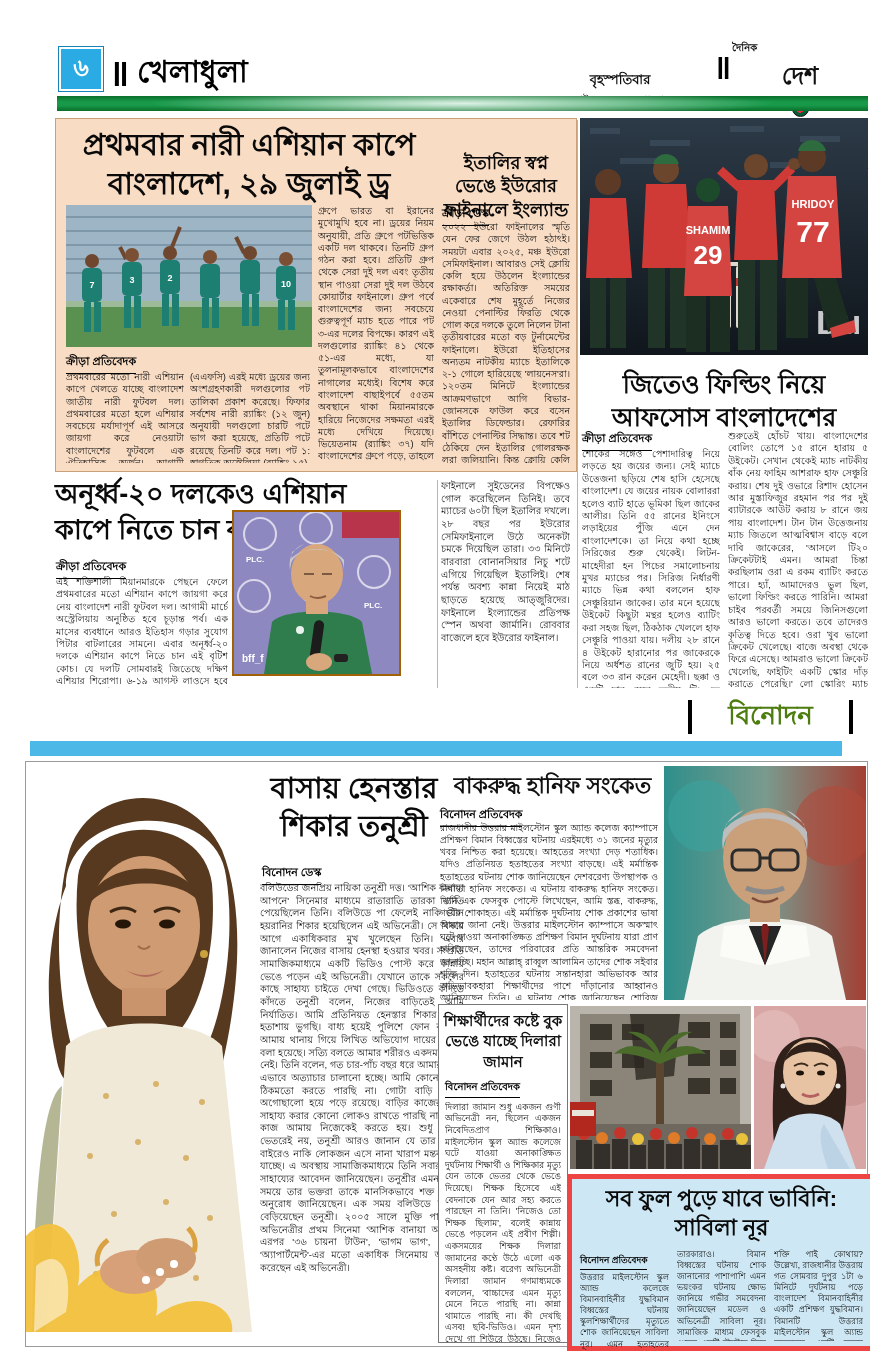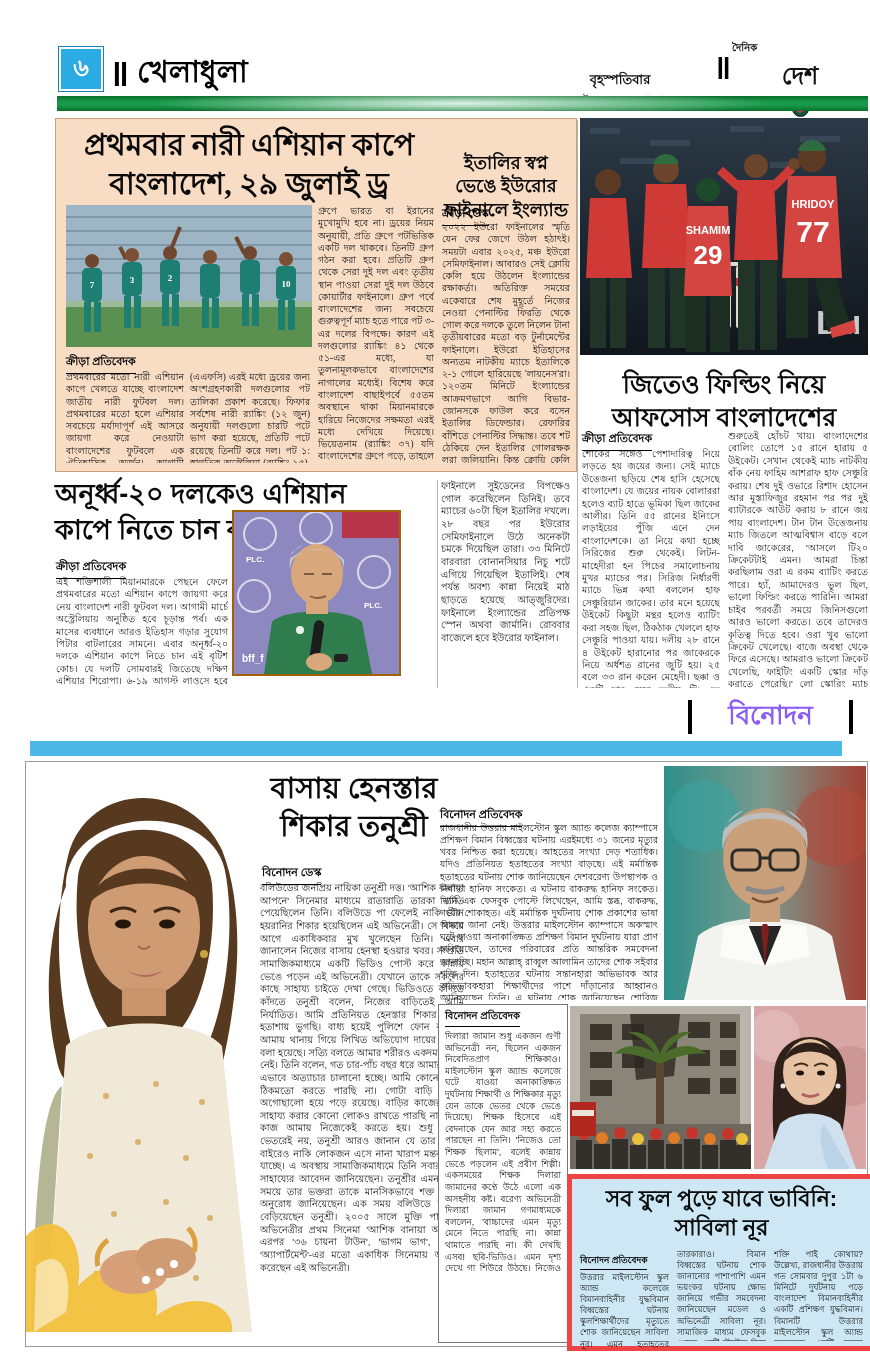--- a/index.html
+++ b/index.html
@@ -50,21 +50,21 @@
       <span>বর্তমান</span>
     </div>
     <div style="height:2px;background:#000;width:70px;margin:1px 0 1px 0;"></div>
     <div style="font-size:10.5px;color:#b40000;text-align:right;">সত্যের পথে অবিচল</div>
   </div>
 
   <div class="abs" style="left:57px;top:96px;width:811px;height:15px;background:linear-gradient(180deg,#0a6e2b 0%,#18994a 38%,#18994a 62%,#0a6e2b 100%);">
     <div style="width:100%;height:100%;background:radial-gradient(ellipse 55% 120% at 50% 50%,rgba(255,255,255,0.85),rgba(255,255,255,0) 70%);"></div>
   </div>
 
-  <div class="abs peach" style="left:55px;top:118px;width:520px;height:352px;font-family:Liberation Serif, serif;">
+  <div class="abs peach" style="left:55px;top:118px;width:520px;height:352px;">
 
     <div class="abs h-xl" style="left:4px;top:6px;width:378px;font-size:30px;">প্রথমবার নারী এশিয়ান কাপে বাংলাদেশ, ২৯ জুলাই ড্র</div>
 
     <div class="photo" style="left:10px;top:86px;width:246px;height:142px;">
       <svg viewBox="0 0 246 142" preserveAspectRatio="none">
         <rect width="246" height="100" fill="#9db5c4"></rect>
         <g stroke="#7e98a9" stroke-width="2">
           <line x1="0" y1="12" x2="246" y2="12"></line>
             <line x1="0" y1="26" x2="246" y2="26"></line>
           <line x1="0" y1="40" x2="246" y2="40"></line>
@@ -250,21 +250,21 @@
   <div class="abs" style="left:582px;top:428px;">
     <span class="byline">ক্রীড়া প্রতিবেদক</span>
   </div>
   <div class="abs btxt" style="left:582px;top:448px;width:138px;height:240px;font-size:9.4px;">শোকের সঙ্গেও পেশাদারিত্ব নিয়ে লড়তে হয় জয়ের জন্য। সেই ম্যাচে উত্তেজনা ছড়িয়ে শেষ হাসি হেসেছে বাংলাদেশ। যে জয়ের নায়ক বোলাররা হলেও ব্যাট হাতে ভূমিকা ছিল জাকের আলীর। তিনি ৫৫ রানের ইনিংসে লড়াইয়ের পুঁজি এনে দেন বাংলাদেশকে। তা নিয়ে কথা হচ্ছে সিরিজের শুরু থেকেই। লিটন-মাহেদীরা হন পিচের সমালোচনায় মুখর ম্যাচের পর। সিরিজ নির্ধারণী ম্যাচে ভিন্ন কথা বললেন হাফ সেঞ্চুরিয়ান জাকের। তার মনে হয়েছে উইকেট কিছুটা মন্থর হলেও ব্যাটিং করা সহজ ছিল, ঠিকঠাক খেললে হাফ সেঞ্চুরি পাওয়া যায়। দলীয় ২৮ রানে ৪ উইকেট হারানোর পর জাকেরকে নিয়ে অর্ধশত রানের জুটি হয়। ২৫ বলে ৩৩ রান করেন মেহেদী। ছক্কা ও একটি চার মেরে তৃতীয় টি২০তে ফিফটির দেখা পান জাকের। দলের জয়ে ভূমিকা রাখতে পেরে খুশি তিনি, 'যে ইনিংসগুলো দলের জয়ে লাগে সেগুলোই আমার কাছে গুরুত্বপূর্ণ। এর বাইরে কিছু নেই।' জাকের জানান, শুরুতে উইকেট হারানোর পরও অধিনায়ক লিটন ১৪০ রানের লক্ষ্য দিয়েছিলেন। সে লক্ষ্য অর্জনে প্রায় পৌঁছে গেছেন তিনি। সেখানে ২০ ওভারে ১৩৩ রান তোলে বাংলাদেশ। পাকিস্তান ১৩৪ রানের লক্ষ্য তাড়া করতে নেমে</div>
   <div class="abs btxt" style="left:728px;top:430px;width:140px;height:258px;font-size:9.4px;">শুরুতেই হোঁচট খায়। বাংলাদেশের বোলিং তোপে ১৫ রানে হারায় ৫ উইকেট। সেখান থেকেই ম্যাচ নাটকীয় বাঁক নেয় ফাহিম আশরাফ হাফ সেঞ্চুরি করায়। শেষ দুই ওভারে রিশাদ হোসেন আর মুস্তাফিজুর রহমান পর পর দুই ব্যাটারকে আউট করায় ৮ রানে জয় পায় বাংলাদেশ। টান টান উত্তেজনায় ম্যাচ জিতলে আত্মবিশ্বাস বাড়ে বলে দাবি জাকেরের, 'আসলে টি২০ ক্রিকেটটাই এমন। আমরা চিন্তা করছিলাম ওরা এ রকম ব্যাটিং করতে পারে। হ্যাঁ, আমাদেরও ভুল ছিল, ভালো ফিল্ডিং করতে পারিনি। আমরা চাইব পরবর্তী সময়ে জিনিসগুলো আরও ভালো করতে। তবে তাদেরও কৃতিত্ব দিতে হবে। ওরা খুব ভালো ক্রিকেট খেলেছে। বাজে অবস্থা থেকে ফিরে এসেছে। আমরাও ভালো ক্রিকেট খেলেছি, ফাইটিং একটি স্কোর দাঁড় করাতে পেরেছি।' লো স্কোরিং ম্যাচ হলেও জাকেরের মনে হয়েছে ঠিকমতো ব্যাট করা গেলে দেড়শ রানের বেশি করা সম্ভব ছিল। তাঁর মতে, 'আজকের উইকেটে ১৫৫ থেকে ১৬৫ রান করা সম্ভব হতো আমরা ঠিকমতো ব্যাটিং করতে পারলে। শুরুতে উইকেট হারালে আমি ব্যাটিংয়ে যাওয়ার আগে অধিনায়ক বলেছিলেন, ১৪০ রানের জন্য খেলতে।' যেভাবেই হোক দিন শেষে ম্যাচ জিততে পেরে খুশি বাংলাদেশ। সিরিজে ২-০ ব্যবধানে এগিয়ে থাকায় শেষ ম্যাচটি তারা খেলতে চায় প্রতিপক্ষকে হোয়াইটওয়াশ করার লক্ষ্য নিয়ে।</div>
 
   <div class="rule-v" style="left:577px;top:120px;height:568px;"></div>
   <div class="rule-v" style="left:437px;top:480px;height:208px;"></div>
 
   <div class="abs" style="left:688px;top:700px;width:157px;height:34px;display:flex;align-items:center;justify-content:center;border-left:4px solid #000;border-right:4px solid #000;">
-    <span style="color:#8b5cf6;font-size:26px;font-weight:bold;">বিনোদন</span>
+    <span style="color:#4d7c0f;font-size:26px;font-weight:bold;">বিনোদন</span>
   </div>
   <div class="abs" style="left:30px;top:741px;width:812px;height:15px;background:#4cb8e8;"></div>
 
   <div class="abs entbox" style="left:25px;top:761px;width:841px;height:584px;">
 
     <div class="photo" style="left:0px;top:4px;width:230px;height:566px;">
       <svg viewBox="0 0 230 566" preserveAspectRatio="none">
         <rect width="230" height="566" fill="#ffffff"></rect>
 
         <path d="M40,120 C40,40 190,30 200,110 C210,170 198,260 170,300 C150,330 190,330 196,300 C210,240 222,150 196,84 C160,10 60,18 42,90 C30,140 28,220 48,290 C60,320 36,330 30,290 C16,230 24,160 40,120 Z" fill="#57391f"></path>
@@ -310,20 +310,21 @@
         <path d="M168,486 a30 26 0 0 0 -6,-24" stroke="#d9a13f" stroke-width="5" fill="none"></path>
       </svg>
     </div>
 
     <div class="abs h-xl" style="left:212px;top:8px;width:232px;font-size:29px;">বাসায় হেনস্তার শিকার তনুশ্রী</div>
     <div class="abs" style="left:236px;top:100px;">
       <span class="byline">বিনোদন ডেস্ক</span>
     </div>
     <div class="abs btxt" style="left:234px;top:120px;width:204px;height:456px;font-size:9.6px;">বলিউডের জনপ্রিয় নায়িকা তনুশ্রী দত্ত। 'আশিক বানায়া আপনে' সিনেমার মাধ্যমে রাতারাতি তারকা খ্যাতি পেয়েছিলেন তিনি। বলিউডে পা ফেলেই নাকি যৌন হয়রানির শিকার হয়েছিলেন এই অভিনেত্রী। সে বিষয়ে আগে একাধিকবার মুখ খুলেছেন তিনি। এবার জানালেন নিজের বাসায় হেনস্থা হওয়ার খবর। সম্প্রতি সামাজিকমাধ্যমে একটি ভিডিও পোস্ট করে কান্নায় ভেঙে পড়েন এই অভিনেত্রী। যেখানে তাকে সকলের কাছে সাহায্য চাইতে দেখা গেছে। ভিডিওতে কাঁদতে কাঁদতে তনুশ্রী বলেন, নিজের বাড়িতেই আমি নির্যাতিত। আমি প্রতিনিয়ত হেনস্তার শিকার হচ্ছি। হতাশায় ভুগছি। বাধ্য হয়েই পুলিশে ফোন করেছি। আমায় থানায় গিয়ে লিখিত অভিযোগ দায়ের করতে বলা হয়েছে। সত্যি বলতে আমার শরীরও একদম ভালো নেই। তিনি বলেন, গত চার-পাঁচ বছর ধরে আমার উপর এভাবে অত্যাচার চালানো হচ্ছে। আমি কোনো কাজ ঠিকমতো করতে পারছি না। গোটা বাড়ি সম্পূর্ণ অগোছালো হয়ে পড়ে রয়েছে। বাড়ির কাজের জন্য সাহায্য করার কোনো লোকও রাখতে পারছি না। সমস্ত কাজ আমায় নিজেকেই করতে হয়। শুধু বাড়ির ভেতরেই নয়, তনুশ্রী আরও জানান যে তার বাড়ির বাইরেও নাকি লোকজন এসে নানা খারাপ মন্তব্য করে যাচ্ছে। এ অবস্থায় সামাজিকমাধ্যমে তিনি সবার কাছে সাহায্যের আবেদন জানিয়েছেন। তনুশ্রীর এমন কঠিন সময়ে তার ভক্তরা তাকে মানসিকভাবে শক্ত থাকার অনুরোধ জানিয়েছেন। এক সময় বলিউডে দাপিয়ে বেড়িয়েছেন তনুশ্রী। ২০০৫ সালে মুক্তি পায় এই অভিনেত্রীর প্রথম সিনেমা 'আশিক বানায়া আপনে'। এরপর '৩৬ চায়না টাউন', 'ভাগম ভাগ', 'ঢোল', 'অ্যাপার্টমেন্ট'-এর মতো একাধিক সিনেমায় অভিনয় করেছেন এই অভিনেত্রী।</div>
 
+    <div class="abs" style="left:414px;top:10px;width:225px;font-size:22px;font-weight:bold;text-align:center;line-height:1.3;">বাকরুদ্ধ হানিফ সংকেত</div>
     <div class="abs" style="left:414px;top:42px;">
       <span class="byline">বিনোদন প্রতিবেদক</span>
     </div>
     <div class="abs btxt" style="left:414px;top:60px;width:218px;height:178px;font-size:9.2px;">রাজধানীর উত্তরার মাইলস্টোন স্কুল অ্যান্ড কলেজ ক্যাম্পাসে প্রশিক্ষণ বিমান বিধ্বস্তের ঘটনায় এরইমধ্যে ৩১ জনের মৃত্যুর খবর নিশ্চিত করা হয়েছে। আহতের সংখ্যা দেড় শতাধিক। যদিও প্রতিনিয়ত হতাহতের সংখ্যা বাড়ছে। এই মর্মান্তিক হতাহতের ঘটনায় শোক জানিয়েছেন দেশবরেণ্য উপস্থাপক ও নির্মাতা হানিফ সংকেত। এ ঘটনায় বাকরুদ্ধ হানিফ সংকেত। তিনি এক ফেসবুক পোস্টে লিখেছেন, আমি স্তব্ধ, বাকরুদ্ধ, গভীর শোকাহত। এই মর্মান্তিক দুর্ঘটনায় শোক প্রকাশের ভাষা আমার জানা নেই। উত্তরার মাইলস্টোন ক্যাম্পাসে অকস্মাৎ ঘটে যাওয়া অনাকাঙ্ক্ষিত প্রশিক্ষণ বিমান দুর্ঘটনায় যারা প্রাণ হারিয়েছেন, তাদের পরিবারের প্রতি আন্তরিক সমবেদনা জানাচ্ছি। মহান আল্লাহ্‌ রাব্বুল আলামিন তাদের শোক সইবার শক্তি দিন। হতাহতের ঘটনায় সন্তানহারা অভিভাবক আর অভিভাবকহারা শিক্ষার্থীদের পাশে দাঁড়ানোর আহ্বানও জানিয়েছেন তিনি। এ ঘটনায় শোক জানিয়েছেন শোবিজ অঙ্গনের তারকারাও। হতাহতের ঘটনায় অভিনেতা-অভিনেত্রী শাকিব খান, চঞ্চল চৌধুরী, জয়া আহসান, অপু বিশ্বাস, মেহজাবীন চৌধুরী, তানজিন তিশা, সিয়াম আহমেদ, আরিফিন শুভসহ অনেকে শোক প্রকাশ করেছেন। সবার প্রার্থনা, নিহতদের আত্মার শান্তি আর আহতদের দ্রুত সুস্থতা।</div>
 
     <div class="photo" style="left:638px;top:4px;width:202px;height:234px;">
       <svg viewBox="0 0 202 234" preserveAspectRatio="none">
         <defs>
           <linearGradient id="hbg" x1="0" y1="0" x2="1" y2="0">
             <stop offset="0" stop-color="#2e8f8a"></stop>
@@ -349,20 +350,21 @@
 
         <rect x="68" y="84" width="28" height="20" rx="6" fill="none" stroke="#2b2b2b" stroke-width="3"></rect>
         <rect x="106" y="84" width="28" height="20" rx="6" fill="none" stroke="#2b2b2b" stroke-width="3"></rect>
         <line x1="96" y1="92" x2="106" y2="92" stroke="#2b2b2b" stroke-width="3"></line>
         <path d="M82,122 q19,8 38,0" stroke="#8a8a8a" stroke-width="5" fill="none"></path>
         <path d="M88,132 q13,8 26,0" stroke="#7c4a36" stroke-width="2.5" fill="none"></path>
       </svg>
     </div>
 
     <div class="abs smallbox" style="left:412px;top:242px;width:128px;height:337px;">
+      <div style="font-size:15px;font-weight:bold;text-align:center;line-height:1.35;margin:6px 4px 4px 4px;">শিক্ষার্থীদের কষ্টে বুক ভেঙে যাচ্ছে দিলারা জামান</div>
       <div style="margin:0 6px;">
         <span class="byline" style="font-size:10px;">বিনোদন প্রতিবেদক</span>
       </div>
       <div class="btxt" style="margin:4px 6px;height:240px;font-size:8.8px;">দিলারা জামান শুধু একজন গুণী অভিনেত্রী নন, ছিলেন একজন নিবেদিতপ্রাণ শিক্ষিকাও। মাইলস্টোন স্কুল অ্যান্ড কলেজে ঘটে যাওয়া অনাকাঙ্ক্ষিত দুর্ঘটনায় শিক্ষার্থী ও শিক্ষিকার মৃত্যু যেন তাকে ভেতর থেকে ভেঙে দিয়েছে। শিক্ষক হিসেবে এই বেদনাকে যেন আর সহ্য করতে পারছেন না তিনি। 'নিজেও তো শিক্ষক ছিলাম', বলেই কান্নায় ভেঙে পড়লেন এই প্রবীণ শিল্পী। একসময়ের শিক্ষক দিলারা জামানের কণ্ঠে উঠে এলো এক অসহনীয় কষ্ট। বরেণ্য অভিনেত্রী দিলারা জামান গণমাধ্যমকে বললেন, 'বাচ্চাদের এমন মৃত্যু মেনে নিতে পারছি না। কান্না থামাতে পারছি না। কী দেখছি এসব! ছবি-ভিডিও। এমন দৃশ্য দেখে গা শিউরে উঠছে। নিজেও তো একজন শিক্ষক ছিলাম। শিক্ষক হয়ে শিক্ষার্থীদের এমন মৃত্যুতে কষ্টে বুক ভেঙে যাচ্ছে। শিক্ষিকার মৃত্যু আমাকে পোড়াচ্ছে।'</div>
     </div>
 
     <div class="photo" style="left:544px;top:244px;width:181px;height:163px;">
       <svg viewBox="0 0 181 163" preserveAspectRatio="none">
         <rect width="181" height="163" fill="#b9b4ac"></rect>
         <rect x="10" y="8" width="160" height="112" fill="#8a8578"></rect>

